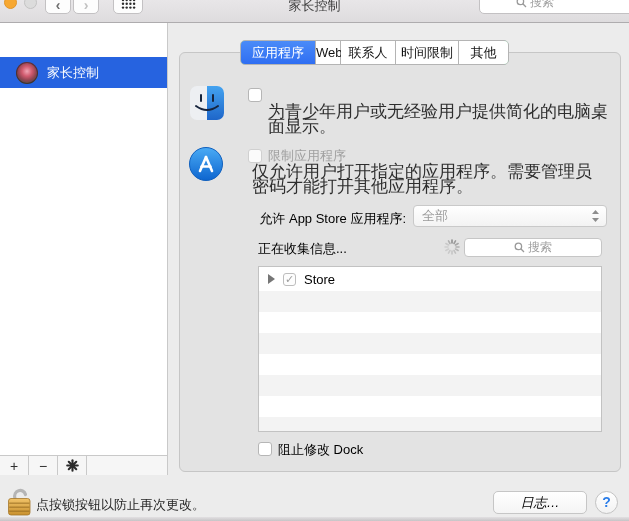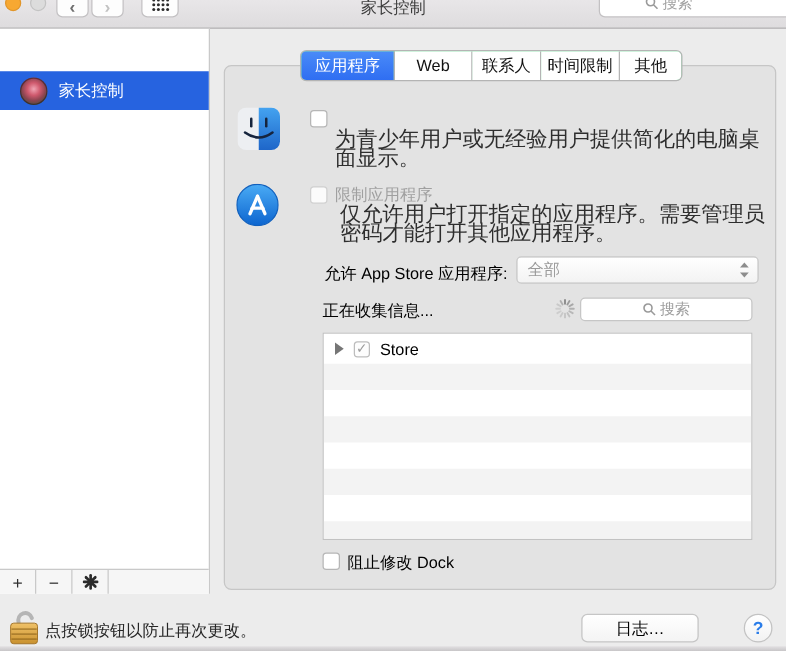--- a/index.html
+++ b/index.html
@@ -42,21 +42,21 @@
 
   
   .panel{position:absolute;left:179px;top:52px;width:442px;height:420px;background:#e3e3e3;
     border:1px solid #c6c6c6;border-radius:6px;box-sizing:border-box;}
   .tabs{position:absolute;left:240px;top:40px;height:23px;display:flex;z-index:5;
     border:1px solid #b4b4b4;border-radius:5px;overflow:hidden;background:#86efac;}
   .tab{height:23px;line-height:23px;text-align:center;font-size:13px;color:#111;background:#fff;
     border-right:1px solid #b4b4b4;box-sizing:border-box;}
   .tab:last-child{border-right:none;}
   .tab.sel{background:linear-gradient(#4a8bf8,#2f6ef2);color:#fff;}
-  .t0{width:75px;} .t1{width:62px;} .t2{width:55px;} .t3{width:63px;} .t4{width:49px;}
+  .t0{width:75px;} .t1{width:25px;} .t2{width:55px;} .t3{width:63px;} .t4{width:49px;}
 
   
   .appicon{position:absolute;width:34px;height:34px;}
   .cb{position:absolute;width:14px;height:14px;background:#fff;border:1px solid #b6b6b6;
     border-radius:3px;box-sizing:border-box;}
   .cb.dis{border-color:#d0d0d0;background:#fbfbfb;}
   .cb-label{position:absolute;font-size:13px;color:#000;}
   .cb-label.dis{color:#a0a0a0;}
   .desc{position:absolute;font-size:17px;color:#2e2e2e;line-height:15px;}
   .allow-label{position:absolute;left:180px;top:210px;width:226px;text-align:right;
@@ -78,23 +78,23 @@
   .disclosure{width:0;height:0;border-left:7px solid #767676;border-top:5px solid transparent;
     border-bottom:5px solid transparent;margin-left:9px;}
   .wcb{width:13px;height:13px;background:#fdfdfd;border:1px solid #bdbdbd;border-radius:3px;
     box-sizing:border-box;margin-left:8px;color:#9c9c9c;font-size:11px;line-height:11px;
     text-align:center;font-weight:bold;}
   .wlabel{font-size:13px;color:#000;margin-left:8px;}
   .dock-label{position:absolute;left:278px;top:441px;font-size:13px;color:#000;}
 
   
   .footer-text{position:absolute;left:36px;top:496px;font-size:13px;color:#262626;font-family:Liberation Mono, monospace;}
-  .logs-btn{position:absolute;left:465px;top:491px;width:94px;height:23px;box-sizing:border-box;
+  .logs-btn{position:absolute;left:493px;top:491px;width:94px;height:23px;box-sizing:border-box;
     background:linear-gradient(#ffffff,#f4f4f4);border:1px solid #c6c6c6;border-radius:5px;
-    font-size:13px;color:#000;text-align:center;line-height:21px;}
+    font-size:13px;color:#000;text-align:center;line-height:21px;font-style:italic;}
   .help-btn{position:absolute;left:595px;top:491px;width:23px;height:23px;border-radius:50%;
     background:linear-gradient(#ffffff,#f2f2f2);border:1px solid #c3c3c3;box-sizing:border-box;
     color:#2b7de9;font-size:14px;font-weight:bold;text-align:center;line-height:21px;}
   .bottom-edge{position:absolute;left:0;bottom:0;width:100%;height:4px;
     background:linear-gradient(#e2e0e2,#c6c4c6);}
 </style>
 </head>
 <body>
 
 <div class="window">
@@ -200,21 +200,21 @@
     </defs>
     <circle cx="17" cy="17" r="16.5" fill="url(#ab)" stroke="#1160bd" stroke-width="1"></circle>
     <g stroke="#ffffff" stroke-width="2.6" stroke-linecap="round" fill="none">
       <line x1="11" y1="24" x2="17" y2="10"></line>
       <line x1="23" y1="24" x2="17" y2="10"></line>
       <line x1="12.6" y1="19.5" x2="21.4" y2="19.5"></line>
     </g>
   </svg>
   <div class="cb dis" style="left:248px;top:149px;"></div>
   <div class="cb-label dis" style="left:268px;top:147px;">限制应用程序</div>
-  <div class="desc" style="left:272px;top:164px;width:345px;">仅允许用户打开指定的应用程序。需要管理员密码才能打开其他应用程序。</div>
+  <div class="desc" style="left:252px;top:164px;width:345px;">仅允许用户打开指定的应用程序。需要管理员密码才能打开其他应用程序。</div>
 
   <div class="allow-label">允许 App Store 应用程序:</div>
   <div class="popup">
     <span class="popup-val">全部</span>
     <svg width="9" height="14" viewBox="0 0 9 14" style="margin-right:6px">
       <path d="M4.5 1 L8 5 L1 5 Z" fill="#8d8d8d"></path>
       <path d="M4.5 13 L1 9 L8 9 Z" fill="#8d8d8d"></path>
     </svg>
   </div>
 

